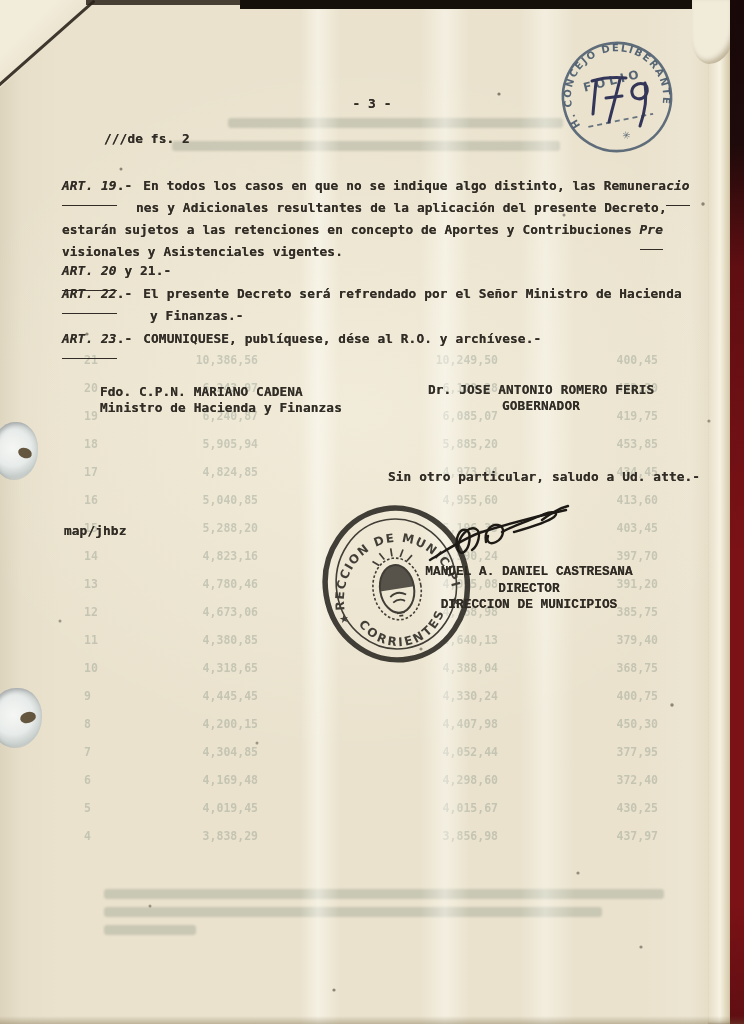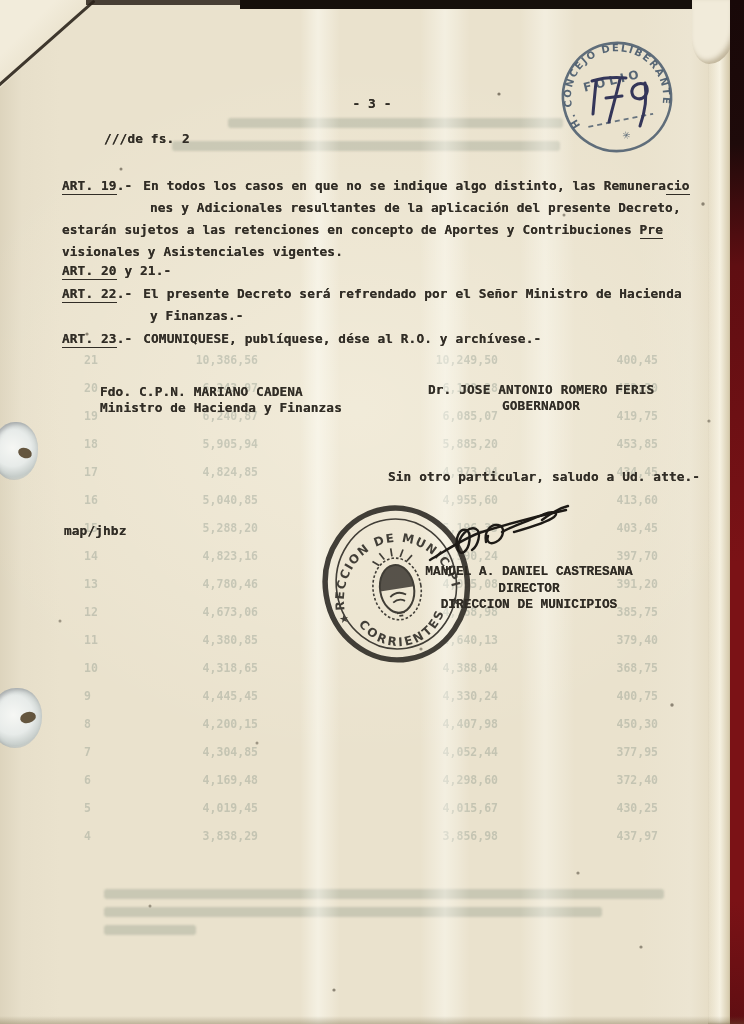--- a/index.html
+++ b/index.html
@@ -49,21 +49,21 @@
   .hole-a{left:-8px;top:422px;width:46px;height:58px;}
   .hole-b{left:-10px;top:688px;width:52px;height:60px;}
   .hole-core{position:absolute;border-radius:50%;background:#4c3b20;opacity:.85;}
   .core-a{left:18px;top:448px;width:14px;height:10px;transform:rotate(20deg);}
   .core-b{left:20px;top:712px;width:16px;height:11px;transform:rotate(-15deg);}
   .bottom-shade{position:absolute;left:0;right:0;bottom:0;height:8px;
     background:linear-gradient(0deg, rgba(110,95,60,.35), rgba(0,0,0,0));}
   
   .tw{position:absolute;white-space:pre;font-weight:700;font-size:12.8px;letter-spacing:.1px;
     color:#312d26;text-shadow:0 0 .5px rgba(49,45,38,.8);}
-  .uline{border-bottom:1.6px solid #312d26;padding-bottom:1px;}
+  .uline{border-bottom:1.6px solid #312d26;padding-bottom:12px;font-style:italic;}
   .refwrap{margin-right:11px;}
   .center{text-align:center;}
   
   .ghost{position:absolute;left:84px;top:346px;width:600px;opacity:.30;filter:blur(.45px);
     color:#6f8076;font-size:11.5px;font-weight:700;pointer-events:none;}
   .g-row{display:grid;grid-template-columns:34px 140px 240px 160px;height:28px;line-height:28px;}
   .g-row span{white-space:pre;}
   .g-i{text-align:left;}
   .g-a,.g-b,.g-c{text-align:right;}
   .ghost-bar{position:absolute;height:10px;border-radius:3px;
@@ -200,21 +200,21 @@
   <div class="ghost-bar" style="left:104px;top:907px;width:498px;"></div>
   <div class="ghost-bar" style="left:104px;top:925px;width:92px;"></div>
 
   <div class="streaks"></div>
   <div class="specks"></div>
 
   <div class="tw center" style="left:0;right:0;top:96px;">- 3 -</div>
   <div class="tw" style="left:62px;top:131px;margin-left:42px;">///de fs. 2</div>
 
   <div class="tw" style="left:62px;top:178px;"><span class="refwrap"><span class="uline">ART. 19</span><span>.-</span></span><span>En todos los casos en que no se indique algo distinto, las Remunera</span><span class="uline">cio</span></div>
-  <div class="tw" style="left:150px;top:200px;">nes y Adicionales resultantes de la aplicación del presente Decreto,</div>
+  <div class="tw" style="left:136px;top:200px;">nes y Adicionales resultantes de la aplicación del presente Decreto,</div>
   <div class="tw" style="left:62px;top:222px;"><span>estarán sujetos a las retenciones en concepto de Aportes y Contribuciones </span><span class="uline">Pre</span></div>
   <div class="tw" style="left:62px;top:244px;">visionales y Asistenciales vigentes.</div>
 
   <div class="tw" style="left:62px;top:263px;"><span class="uline">ART. 20</span><span> y 21.-</span></div>
 
   <div class="tw" style="left:62px;top:286px;"><span class="refwrap"><span class="uline">ART. 22</span><span>.-</span></span><span>El presente Decreto será refrendado por el Señor Ministro de Hacienda</span></div>
   <div class="tw" style="left:150px;top:308px;">y Finanzas.-</div>
 
   <div class="tw" style="left:62px;top:331px;"><span class="refwrap"><span class="uline">ART. 23</span><span>.-</span></span><span>COMUNIQUESE, publíquese, dése al R.O. y archívese.-</span></div>
 

